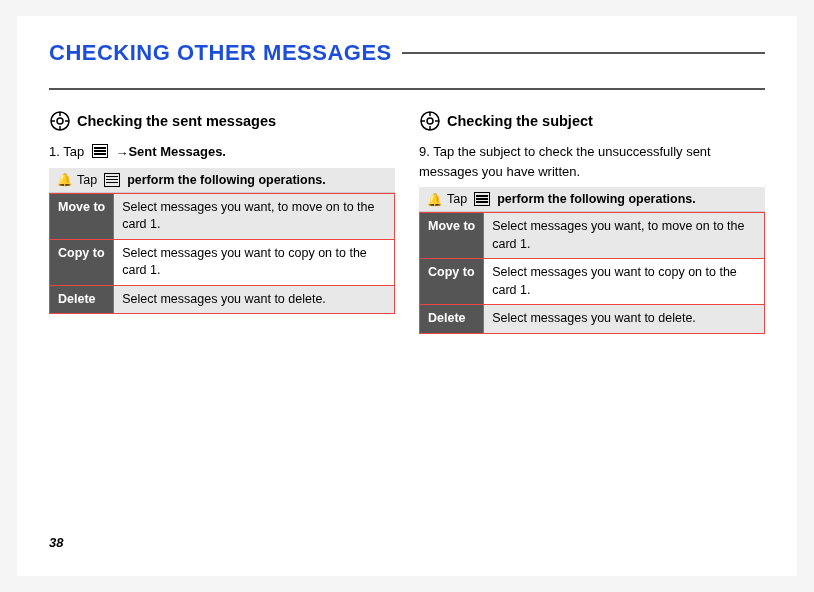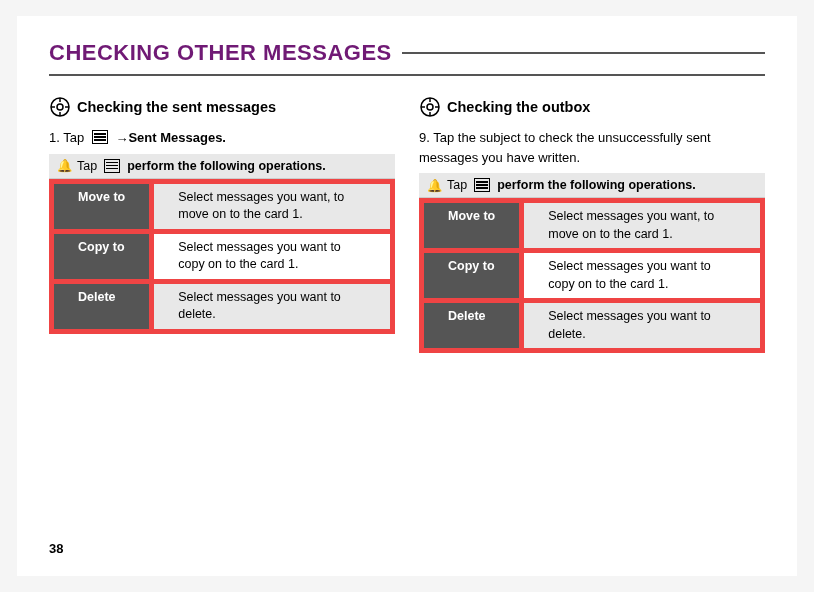--- a/index.html
+++ b/index.html
@@ -16,23 +16,23 @@
       width: 780px;
       min-height: 560px;
       margin: 16px auto;
       padding: 24px 32px 32px 32px;
       position: relative;
     }
     .page-title {
       font-size: 22px;
       font-weight: 900;
       letter-spacing: 0.5px;
-      color: #701a75;
+      color: #1d4ed8;
       border-bottom: 2px solid #555;
-      padding-bottom: 8px;
+      padding-bottom: 22px;
       margin-bottom: 20px;
       display: flex;
       align-items: center;
     }
     .page-title::after {
       content: '';
       flex: 1;
       display: block;
       height: 2px;
       background: #555;
@@ -90,46 +90,47 @@
       display: inline-flex;
       align-items: center;
       justify-content: center;
     }
     table.ops-table {
       width: 100%;
       border-collapse: collapse;
       font-size: 12.5px;
     }
     table.ops-table tr td {
-      border: 5px solid #ef4444;
-      padding: 5px 24px;
+      border: 1px solid #ef4444;
+      padding: 5px 8px;
       vertical-align: top;
       line-height: 1.4;
       color: #000;
     }
     table.ops-table tr td:first-child {
       background: #555;
       color: #fff;
       font-weight: bold;
       white-space: nowrap;
       width: 52px;
     }
     table.ops-table tr:nth-child(even) td:last-child {
       background: #fff;
     }
     table.ops-table tr:nth-child(odd) td:last-child {
       background: #e8e8e8;
     }
     .page-number {
       position: absolute;
-      bottom: 20px;
+      bottom: 26px;
       left: 32px;
       font-size: 13px;
       font-weight: bold;
       color: #000;
+      font-style: italic;
     }
     .step-wrap {
       margin-bottom: 6px;
     }
     .arrow-right {
       display: inline-block;
       font-size: 13px;
       font-weight: bold;
     }
   </style>
@@ -199,21 +200,21 @@
         <span class="section-icon">
           <svg viewBox="0 0 20 20" fill="none" xmlns="http://www.w3.org/2000/svg">
             <circle cx="10" cy="10" r="9" stroke="#000" stroke-width="1.5" fill="none"></circle>
             <circle cx="10" cy="10" r="3" stroke="#000" stroke-width="1.5" fill="none"></circle>
             <line x1="10" y1="1" x2="10" y2="5" stroke="#000" stroke-width="1.5"></line>
             <line x1="10" y1="15" x2="10" y2="19" stroke="#000" stroke-width="1.5"></line>
             <line x1="1" y1="10" x2="5" y2="10" stroke="#000" stroke-width="1.5"></line>
             <line x1="15" y1="10" x2="19" y2="10" stroke="#000" stroke-width="1.5"></line>
           </svg>
         </span>
-        <span>Checking the outbox</span>
+        <span>Checking the subject</span>
       </div>
 
 
       <div class="step step-wrap">
         <span>9. Tap the subject to check the unsuccessfully sent messages you have written.</span>
       </div>
 
       <div class="tap-hint">
         <span class="tap-icon">🔔</span>
         <span>Tap</span>

